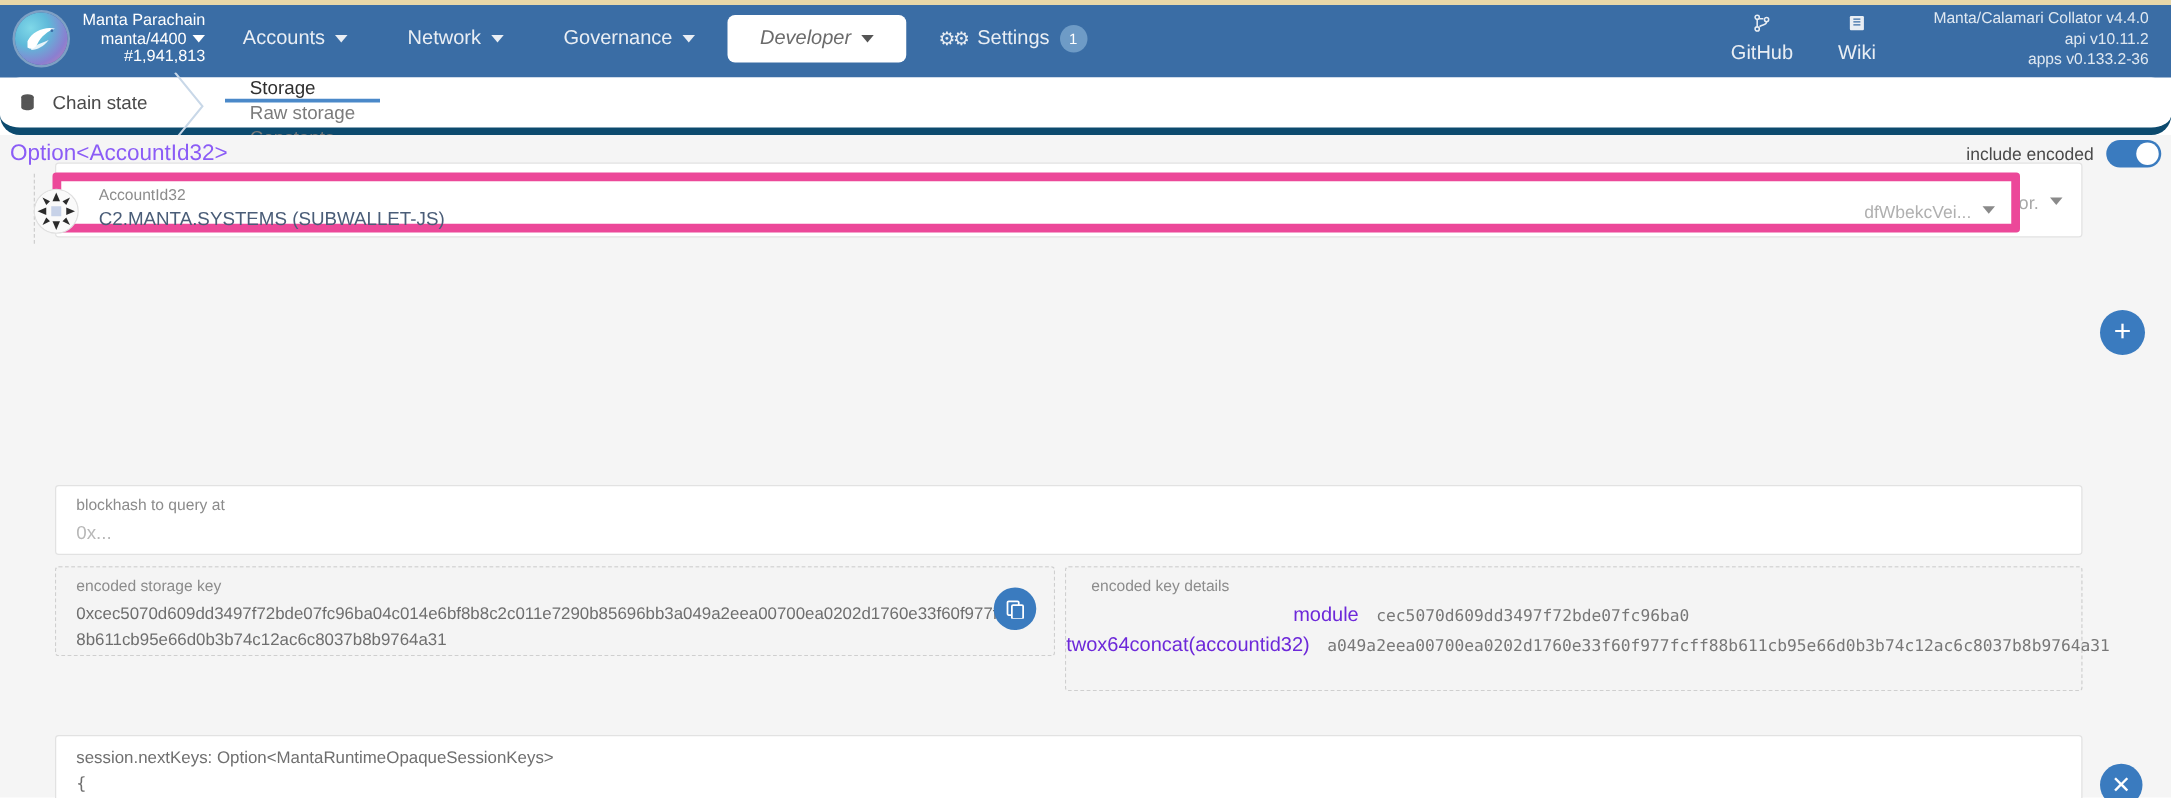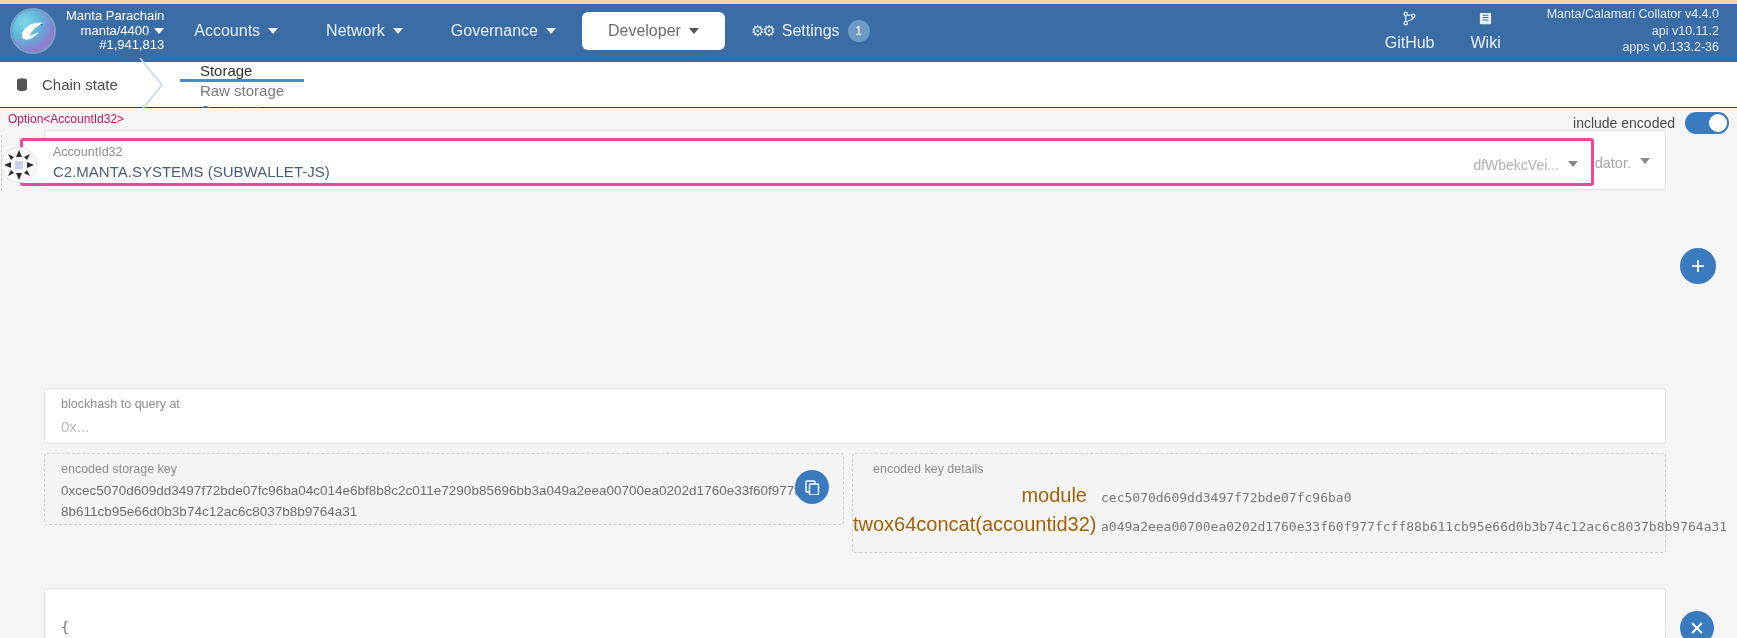--- a/index.html
+++ b/index.html
@@ -61,21 +61,21 @@
     cursor: pointer; border-radius: 4px;
     white-space: nowrap;
   }
   .nav-item .cdown {
     border-left: 5px solid transparent;
     border-right: 5px solid transparent;
     border-top: 6px solid #e9eef4;
   }
   .nav-item.active {
     background: #fff; color: #6b6b6b;
-    border-radius: 6px; padding: 10px 26px;
+    border-radius: 6px; padding: 10px 26px; font-style: italic;
   }
   .nav-item.active .cdown { border-top-color: #555; }
   .settings-badge {
     display: inline-flex; align-items: center; justify-content: center;
     width: 22px; height: 22px; border-radius: 50%;
     background: #6e9bc6; color: #fff; font-size: 12px;
   }
   .gear-ico { font-size: 15px; color: #e9eef4; letter-spacing: -2px;}
 
   .nav-right {
@@ -90,22 +90,22 @@
   .version-block {
     color: #dfe8f1; font-size: 12.5px; line-height: 1.35;
     text-align: right; padding-left: 28px; padding-right: 8px;
     white-space: nowrap;
   }
 
   
   .tabbar {
     position: absolute; left: 0; top: 62px;
     width: 1737px; height: 46px;
-    background: #fff; border-bottom: 1px solid #0c4a6e;
-    display: flex; align-items: stretch;
+    background: #fff; border-bottom: 6px solid #0c4a6e;
+    display: flex; align-items: stretch; border-radius: 16px;
   }
   .crumb {
     display: flex; align-items: center; gap: 12px;
     padding-left: 14px; padding-right: 10px;
     color: #4a4a4a; font-size: 15px;
   }
   .crumb-arrow {
     width: 46px; position: relative; flex: none;
   }
   .crumb-arrow svg { position: absolute; left: 0; top: -4px; }
@@ -169,40 +169,40 @@
     display: flex; align-items: center; justify-content: center;
     font-size: 24px; line-height: 1; cursor: pointer;
     border: none;
   }
 
   
   .opt-panel { left: 58px; top: 190px; width: 1608px; height: 78px;
     background: #f5f5f5; border: none; }
   .opt-label {
     position: absolute; left: 8px; top: 4px;
-    font-size: 12px; color: #be185d;
+    font-size: 18px; color: #8b5cf6;
   }
   .include-wrap {
     position: absolute; right: 8px; top: 4px;
     display: flex; align-items: center; gap: 10px;
   }
   .include-lbl { font-size: 14px; color: #4a4a4a; }
   .toggle {
     width: 44px; height: 22px; border-radius: 11px;
     background: #3a7bbf; position: relative; cursor: pointer;
   }
   .toggle .knob {
     position: absolute; right: 2px; top: 2px;
     width: 18px; height: 18px; border-radius: 50%;
     background: #fff;
   }
   .acct-row {
-    position: absolute; left: 20px; top: 30px;
+    position: absolute; left: 42px; top: 30px;
     width: 1574px; height: 48px;
-    background: #fff; border: 3px solid #ec4899; border-radius: 3px;
+    background: #fff; border: 7px solid #ec4899; border-radius: 3px;
   }
   .acct-row::before {
     content: ""; position: absolute; left: -22px; top: -6px;
     width: 1px; height: 56px;
     border-left: 1px dashed #cfcfcf;
   }
   .identicon {
     position: absolute; left: -22px; top: 6px;
     width: 36px; height: 36px; border-radius: 50%;
     background: #fff; border: 1px solid #e0e0e0;
@@ -260,21 +260,21 @@
     border: 1px dashed #cfcfcf; border-radius: 3px;
   }
   .kd-label { position: absolute; left: 20px; top: 8px; }
   .kd-rows { position: absolute; left: 0; top: 30px; width: 100%; }
   .kd-row {
     display: flex; align-items: baseline;
     margin-bottom: 6px; font-size: 13px;
   }
   .kd-k {
     width: 248px; text-align: right; padding-right: 14px;
-    color: #a16207; font-size: 20px;
+    color: #6d28d9; font-size: 16px;
     font-family: "Liberation Sans", sans-serif;
   }
   .kd-v {
     color: #777; font-size: 13px;
     font-family: "DejaVu Sans Mono", monospace;
     white-space: nowrap;
   }
 
   
   .res-panel { left: 44px; top: 480px; width: 1622px; height: 98px; }
@@ -464,20 +464,21 @@
         <div class="kd-v">cec5070d609dd3497f72bde07fc96ba0</div>
       </div>
       <div class="kd-row">
         <div class="kd-k">twox64concat(accountid32)</div>
         <div class="kd-v">a049a2eea00700ea0202d1760e33f60f977fcff88b611cb95e66d0b3b74c12ac6c8037b8b9764a31</div>
       </div>
     </div>
   </div>
 
   <div class="panel res-panel">
+    <div class="res-title">session.nextKeys: Option&lt;MantaRuntimeOpaqueSessionKeys&gt;</div>
     <div class="res-body">{
   nimbus: 0x8a8af929d1219802dc8155d0b5381c41d49a185aae2c8bf3537d5c124a63a63e
   vrf: 0x48c832d59679790f579d6009f5bb56ef0b52da49d7e4c504fe50847d04b12474
 }</div>
   </div>
   <button class="close-btn">✕</button>
 
 </div>
 
 </body></html>

